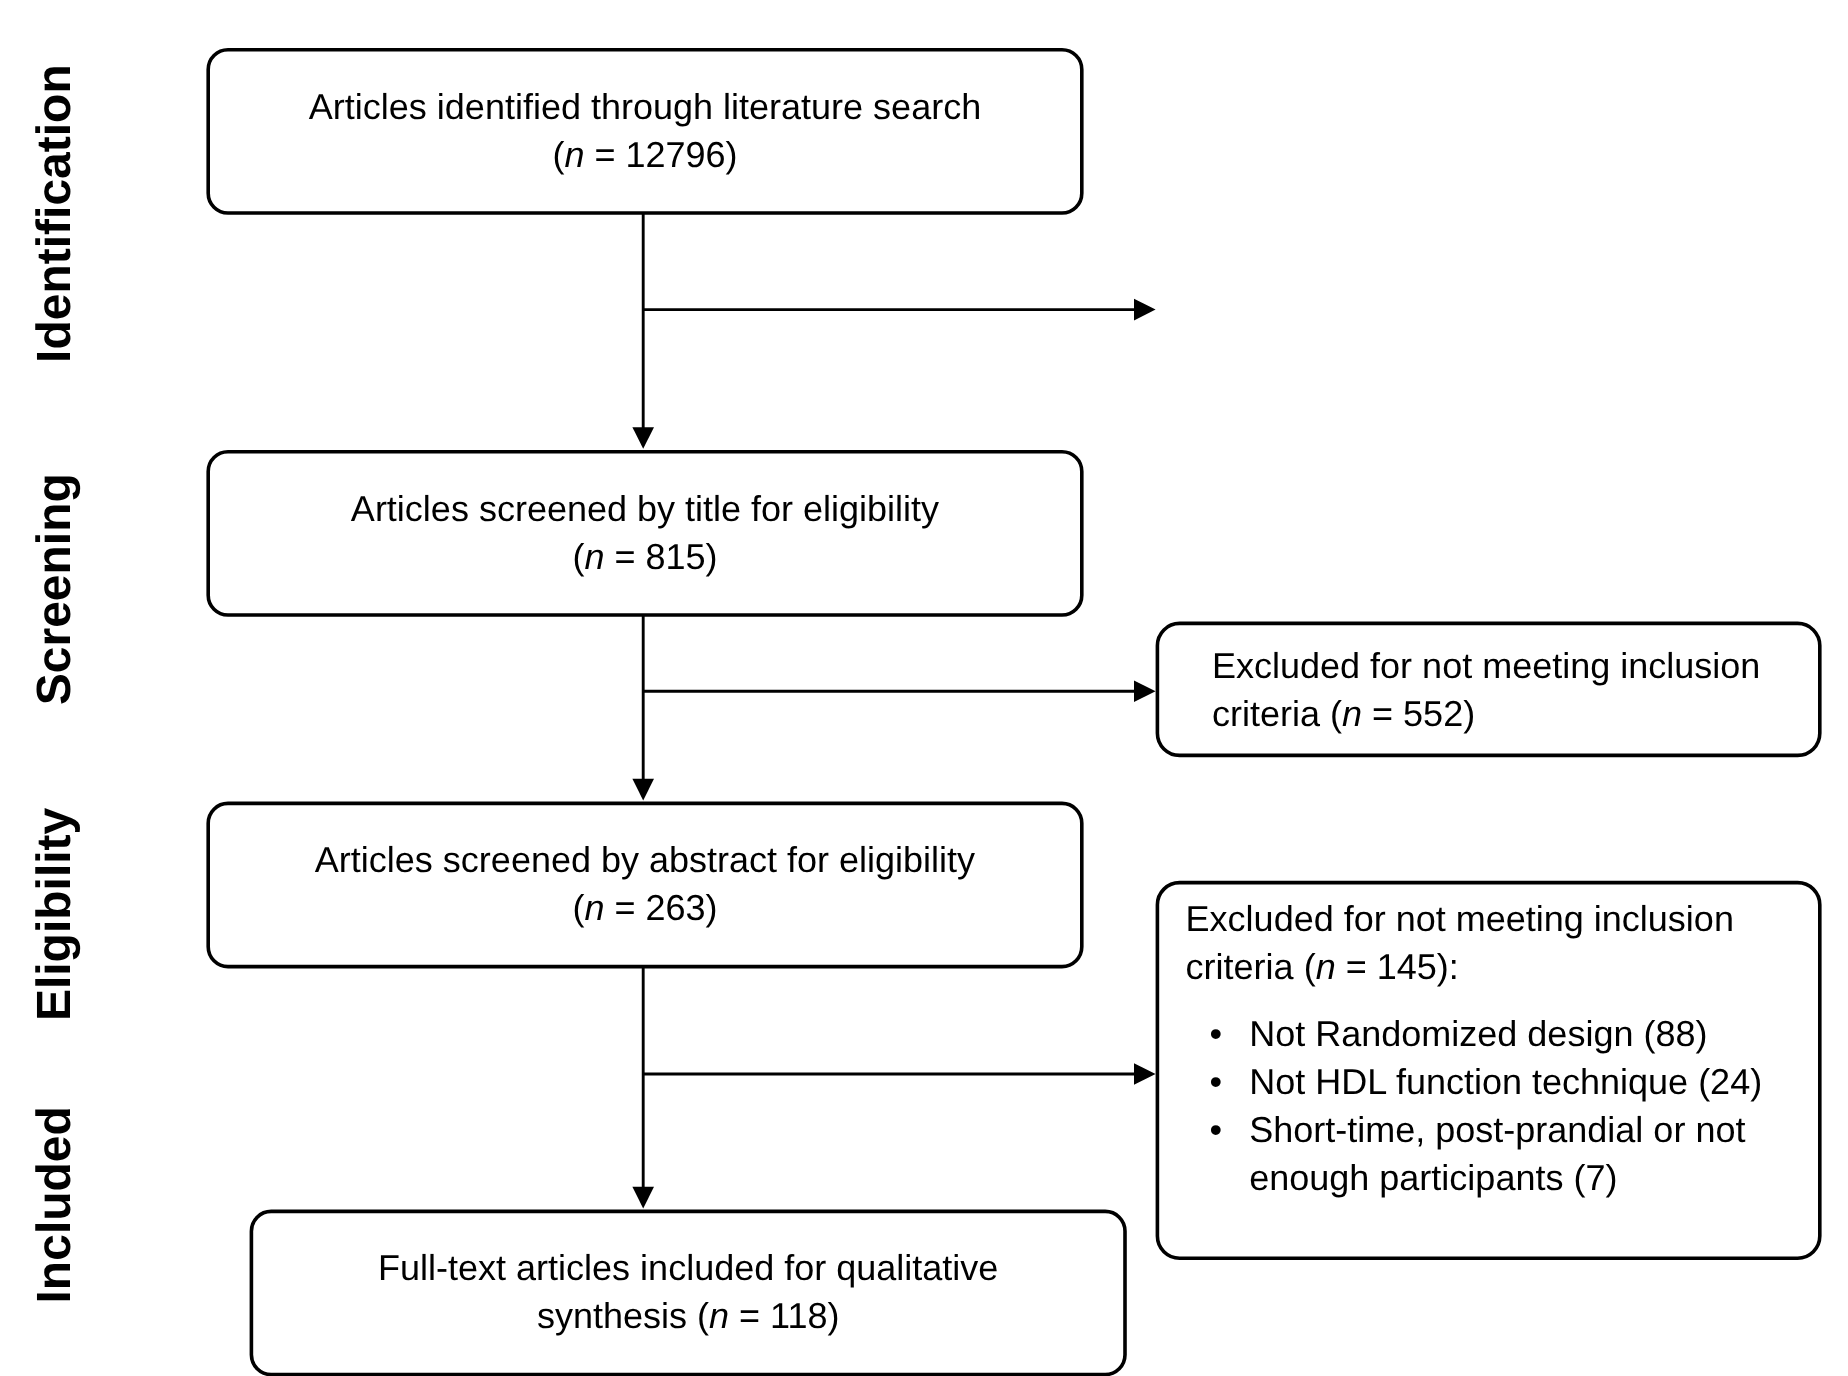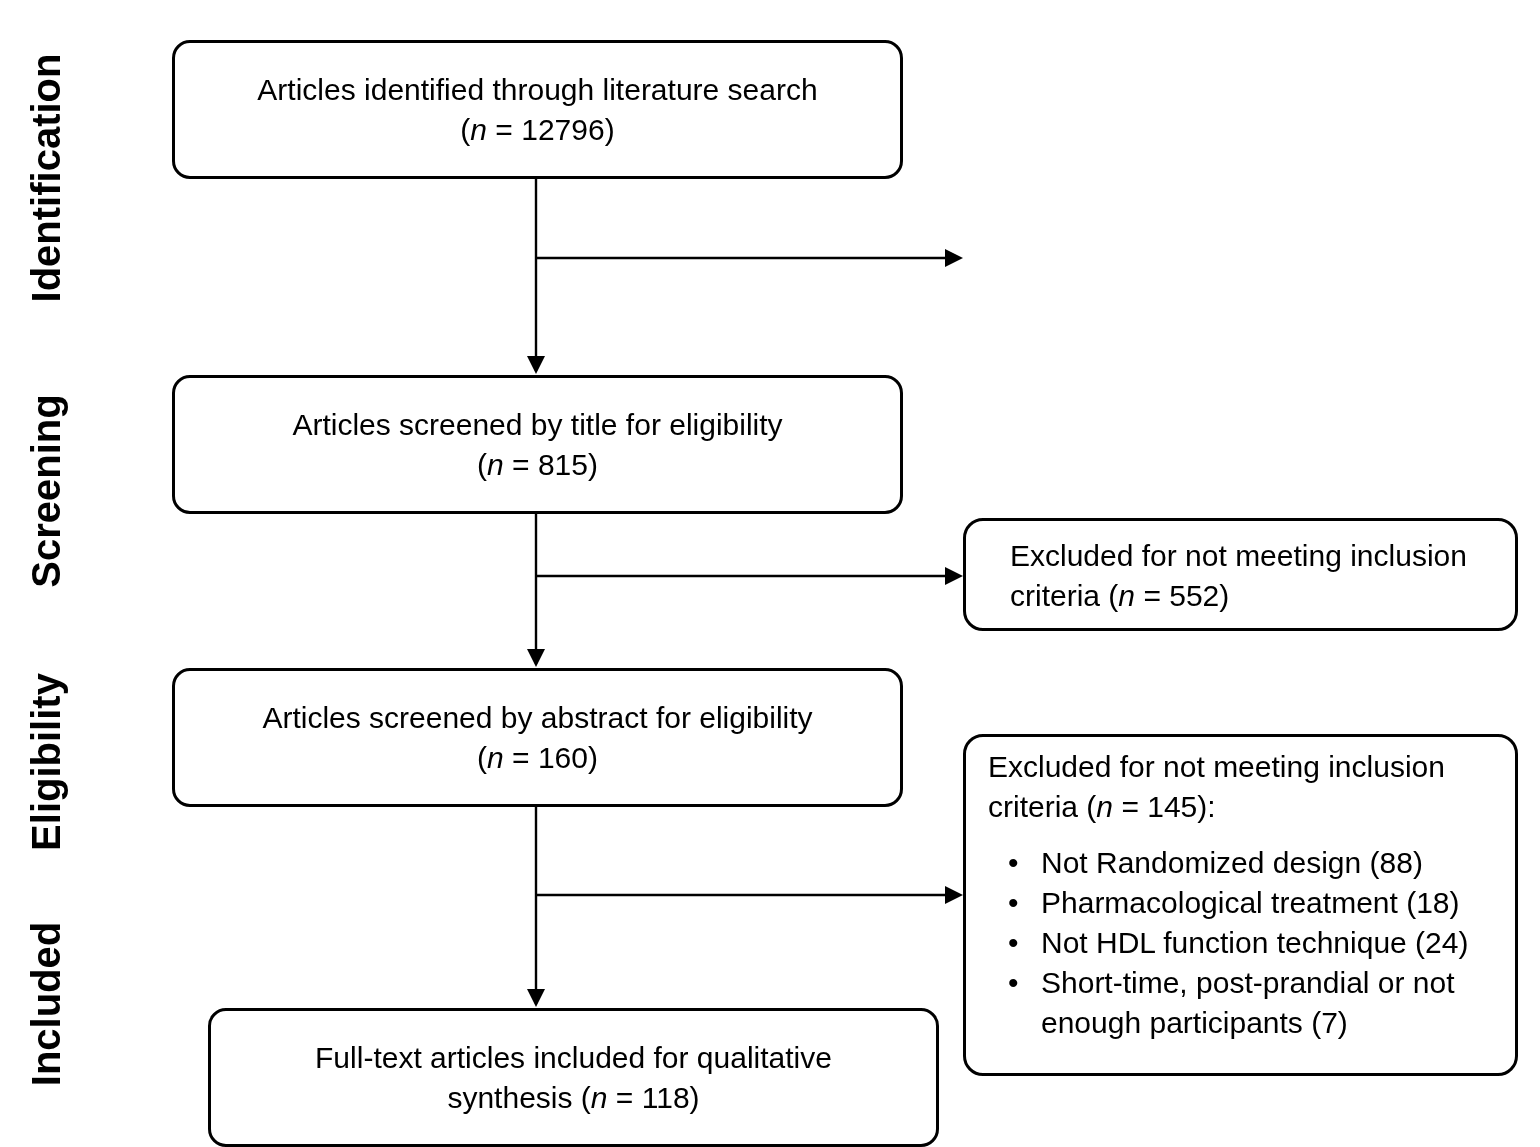--- a/index.html
+++ b/index.html
@@ -18,21 +18,21 @@
     text-align:center;font-size:30px;line-height:40px;padding:0 18px;
   }
   .ebox{
     position:absolute;left:963px;width:555px;box-sizing:border-box;
     border:3px solid #000;border-radius:20px;background:#fff;
     font-size:30px;line-height:40px;text-align:left;
     padding:15px 10px 12px 22px;
   }
   .ebox1{top:183px;height:155px;}
   .ebox2{top:518px;height:113px;padding-left:44px;}
-  .ebox3{top:734px;padding-top:10px;padding-bottom:14px;}
+  .ebox3{top:734px;padding-top:10px;padding-bottom:28px;}
   .fbox1{top:40px;}
   .fbox2{top:375px;}
   .fbox3{top:668px;}
   .fbox4{top:1008px;margin-left:36px;}
   .nwrap{white-space:nowrap;}
   .nvar{font-style:italic;}
   ul.blist{list-style:none;margin:16px;padding:0;}
   ul.blist li{position:relative;padding-left:37px;}
   ul.blist li::before{content:"\2022";position:absolute;left:4px;}
   svg.connectors{position:absolute;top:0;left:0;pointer-events:none;}
@@ -71,36 +71,35 @@
     <div><span></span> <span class="nwrap"><span>(</span><span class="nvar">n</span><span> = </span><span>12796</span><span>)</span></span></div>
   </div>
 
   <div class="fbox fbox2">
     <div>Articles screened by title for eligibility</div>
     <div><span></span> <span class="nwrap"><span>(</span><span class="nvar">n</span><span> = </span><span>815</span><span>)</span></span></div>
   </div>
 
   <div class="fbox fbox3">
     <div>Articles screened by abstract for eligibility</div>
-    <div><span></span> <span class="nwrap"><span>(</span><span class="nvar">n</span><span> = </span><span>160</span><span>)</span></span></div>
+    <div><span></span> <span class="nwrap"><span>(</span><span class="nvar">n</span><span> = </span><span>263</span><span>)</span></span></div>
   </div>
 
   <div class="fbox fbox4">
     <div>Full-text articles included for qualitative</div>
     <div><span>synthesis</span> <span class="nwrap"><span>(</span><span class="nvar">n</span><span> = </span><span>118</span><span>)</span></span></div>
   </div>
 
 
   <div class="ebox ebox2">
     <span>Excluded for not meeting inclusion criteria</span> <span class="nwrap"><span>(</span><span class="nvar">n</span><span> = </span><span>552</span><span>)</span></span><span></span>
   </div>
 
   <div class="ebox ebox3">
     <span>Excluded for not meeting inclusion criteria</span> <span class="nwrap"><span>(</span><span class="nvar">n</span><span> = </span><span>145</span><span>)</span></span><span>:</span>
     <ul class="blist">
       <li>Not Randomized design (88)</li>
-      <li>Pharmacological treatment (18)</li>
       <li>Not HDL function technique (24)</li>
       <li>Short-time, post-prandial or not enough participants (7)</li>
     </ul>
   </div>
 
 </div>
 
 </body></html>

